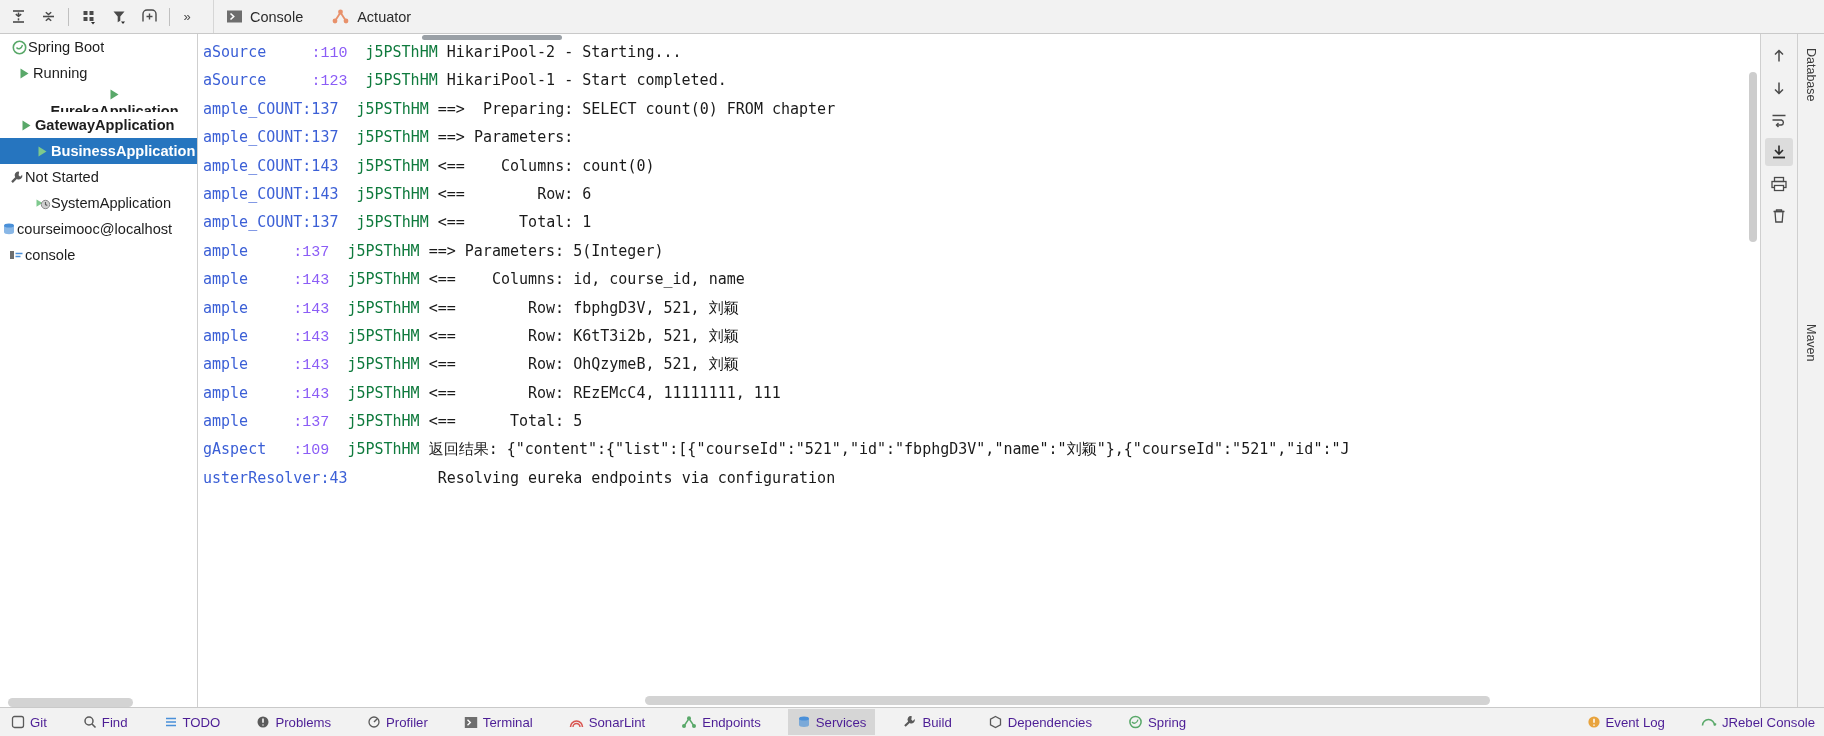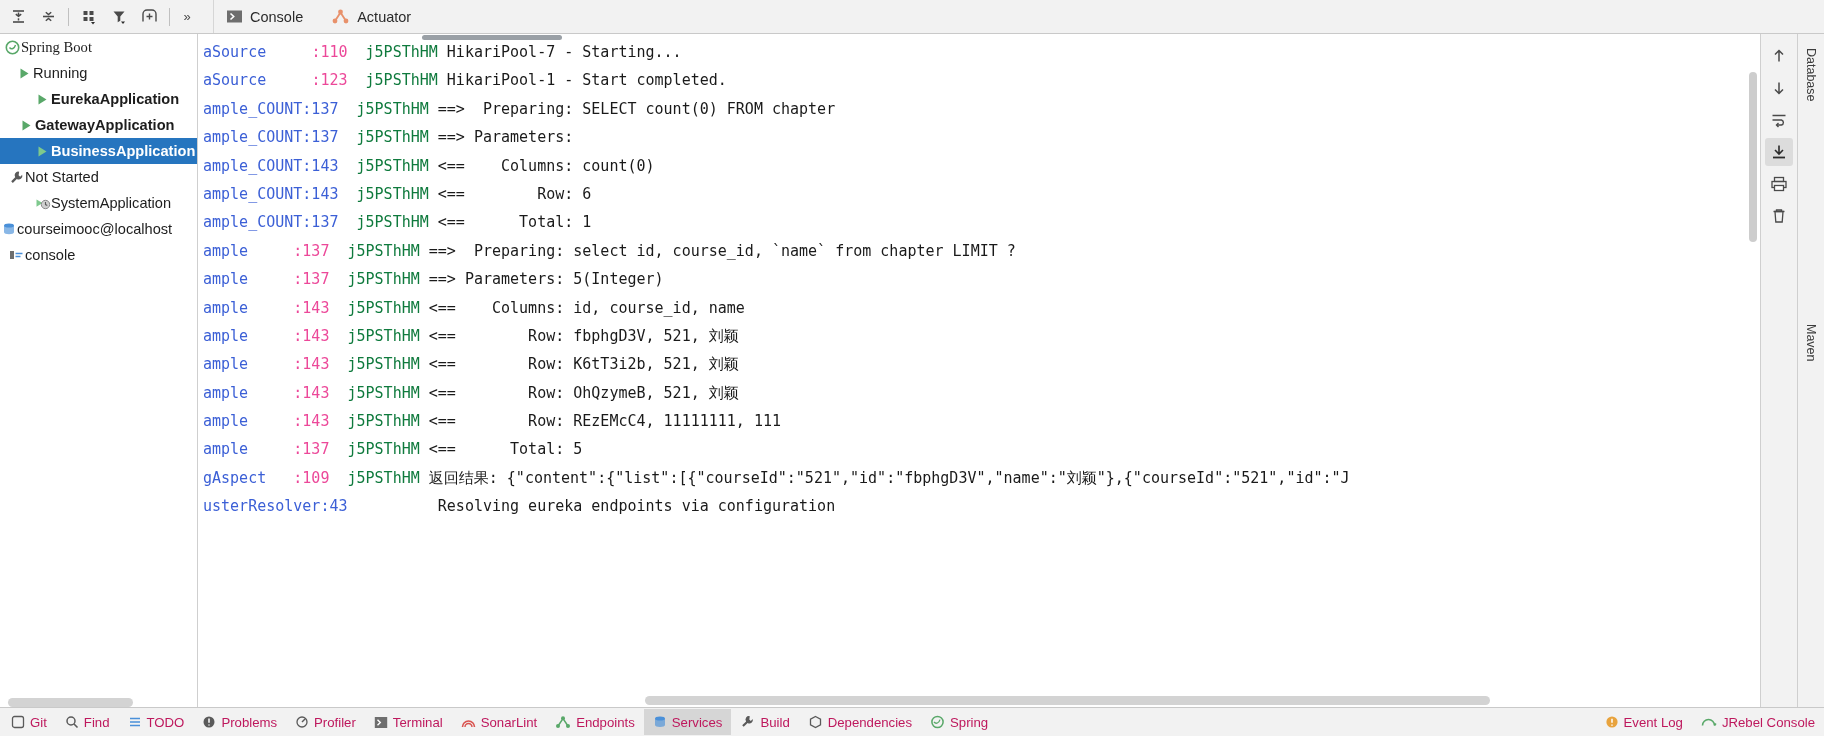--- a/index.html
+++ b/index.html
@@ -154,21 +154,21 @@
   .logline {
     height: 28.4px;
     line-height: 28.4px;
     font-family: "DejaVu Sans Mono", monospace;
     font-size: 15px;
     white-space: pre;
     padding-left: 5px;
     letter-spacing: 0px;
   }
   .c-src    { color: #3b5fd6; }
-  .c-line   { color: #ec4899; }
+  .c-line   { color: #8b5cf6; font-family: Liberation Mono, monospace; }
   .c-thread { color: #0f7a3d; }
   .c-msg    { color: #1a1a1a; }
 
   
   .con-vscroll {
     position: absolute;
     right: 3px;
     top: 38px;
     width: 8px;
     height: 170px;
@@ -240,23 +240,23 @@
 
   
   .statusbar {
     height: 28px;
     flex: 0 0 28px;
     background: #f2f2f2;
     border-top: 1px solid #c9c9c9;
     display: flex;
     align-items: center;
     font-size: 13.2px;
-    color: #be185d;
+    color: #4c1d95;
     padding-left: 2px;
-    gap: 0px;
+    gap: 18px;
     overflow: hidden;
   }
   .sb-item {
     display: flex;
     align-items: center;
     gap: 5px;
     padding: 0 9px;
     height: 26px;
     white-space: nowrap;
     cursor: default;
@@ -335,40 +335,40 @@
         </span>
         <span class="tab-label">Actuator</span>
       </div>
     </div>
   </div>
 
   <div class="body-row">
 
     <div class="sidebar">
 
-      <div class="tree-row" style="padding-left:4px;font-family:Liberation Serif, serif;">
+      <div class="tree-row" style="padding-left:11px;">
         <span class="tree-ico">
           <svg width="15" height="15" viewBox="0 0 15 15">
             <circle cx="7.5" cy="7.5" r="6.2" fill="none" stroke="#59a869" stroke-width="1.6"></circle>
             <path d="M4.5 7.5c2 2.5 5 1 6 -2.5" stroke="#59a869" stroke-width="1.4" fill="none"></path>
           </svg>
         </span>
         <span class="tree-label">Spring Boot</span>
       </div>
 
       <div class="tree-row" style="padding-left:16px;">
         <span class="tree-ico">
           <svg width="13" height="13" viewBox="0 0 13 13">
               <path d="M2.5 1.5l8 5-8 5z" fill="#59a869"></path>
             </svg>
         </span>
         <span class="tree-label">Running</span>
       </div>
 
-      <div class="tree-row bold" style="padding-left:34px;">
+      <div class="tree-row bold" style="padding-left:34px;flex-direction:column;">
         <span class="tree-ico">
           <svg width="13" height="13" viewBox="0 0 13 13">
               <path d="M2.5 1.5l8 5-8 5z" fill="#59a869"></path>
             </svg>
         </span>
         <span class="tree-label">EurekaApplication</span>
       </div>
 
       <div class="tree-row bold" style="padding-left:18px;">
         <span class="tree-ico">
@@ -429,35 +429,34 @@
       </div>
 
       <div class="sb-scroll-h"></div>
     </div>
 
     <div class="console-wrap">
       <div class="con-top-hscroll"></div>
 
       <div class="console">
 
-        <div class="logline"><span class="c-src">aSource</span><span class="c-msg">     </span><span class="c-line">:110</span><span class="c-msg">  </span><span class="c-thread">j5PSThHM</span><span class="c-msg"> </span><span class="c-msg">HikariPool-7 - Starting...</span></div>
+        <div class="logline"><span class="c-src">aSource</span><span class="c-msg">     </span><span class="c-line">:110</span><span class="c-msg">  </span><span class="c-thread">j5PSThHM</span><span class="c-msg"> </span><span class="c-msg">HikariPool-2 - Starting...</span></div>
 
         <div class="logline"><span class="c-src">aSource</span><span class="c-msg">     </span><span class="c-line">:123</span><span class="c-msg">  </span><span class="c-thread">j5PSThHM</span><span class="c-msg"> </span><span class="c-msg">HikariPool-1 - Start completed.</span></div>
 
         <div class="logline"><span class="c-src">ample_COUNT:137</span><span class="c-msg">  </span><span class="c-thread">j5PSThHM</span><span class="c-msg"> </span><span class="c-msg">==&gt;  Preparing: SELECT count(0) FROM chapter</span></div>
 
         <div class="logline"><span class="c-src">ample_COUNT:137</span><span class="c-msg">  </span><span class="c-thread">j5PSThHM</span><span class="c-msg"> </span><span class="c-msg">==&gt; Parameters:</span></div>
 
         <div class="logline"><span class="c-src">ample_COUNT:143</span><span class="c-msg">  </span><span class="c-thread">j5PSThHM</span><span class="c-msg"> </span><span class="c-msg">&lt;==    Columns: count(0)</span></div>
 
         <div class="logline"><span class="c-src">ample_COUNT:143</span><span class="c-msg">  </span><span class="c-thread">j5PSThHM</span><span class="c-msg"> </span><span class="c-msg">&lt;==        Row: 6</span></div>
 
         <div class="logline"><span class="c-src">ample_COUNT:137</span><span class="c-msg">  </span><span class="c-thread">j5PSThHM</span><span class="c-msg"> </span><span class="c-msg">&lt;==      Total: 1</span></div>
 
-        <div class="logline"><span class="c-src">ample</span><span class="c-msg">     </span><span class="c-line">:137</span><span class="c-msg">  </span><span class="c-thread">j5PSThHM</span><span class="c-msg"> </span><span class="c-msg">==&gt;  Preparing: select id, course_id, `name` from chapter LIMIT ?</span></div>
 
         <div class="logline"><span class="c-src">ample</span><span class="c-msg">     </span><span class="c-line">:137</span><span class="c-msg">  </span><span class="c-thread">j5PSThHM</span><span class="c-msg"> </span><span class="c-msg">==&gt; Parameters: 5(Integer)</span></div>
 
         <div class="logline"><span class="c-src">ample</span><span class="c-msg">     </span><span class="c-line">:143</span><span class="c-msg">  </span><span class="c-thread">j5PSThHM</span><span class="c-msg"> </span><span class="c-msg">&lt;==    Columns: id, course_id, name</span></div>
 
         <div class="logline"><span class="c-src">ample</span><span class="c-msg">     </span><span class="c-line">:143</span><span class="c-msg">  </span><span class="c-thread">j5PSThHM</span><span class="c-msg"> </span><span class="c-msg">&lt;==        Row: fbphgD3V, 521, 刘颖</span></div>
 
 
         <div class="logline"><span class="c-src">ample</span><span class="c-msg">     </span><span class="c-line">:143</span><span class="c-msg">  </span><span class="c-thread">j5PSThHM</span><span class="c-msg"> </span><span class="c-msg">&lt;==        Row: K6tT3i2b, 521, 刘颖</span></div>
 

